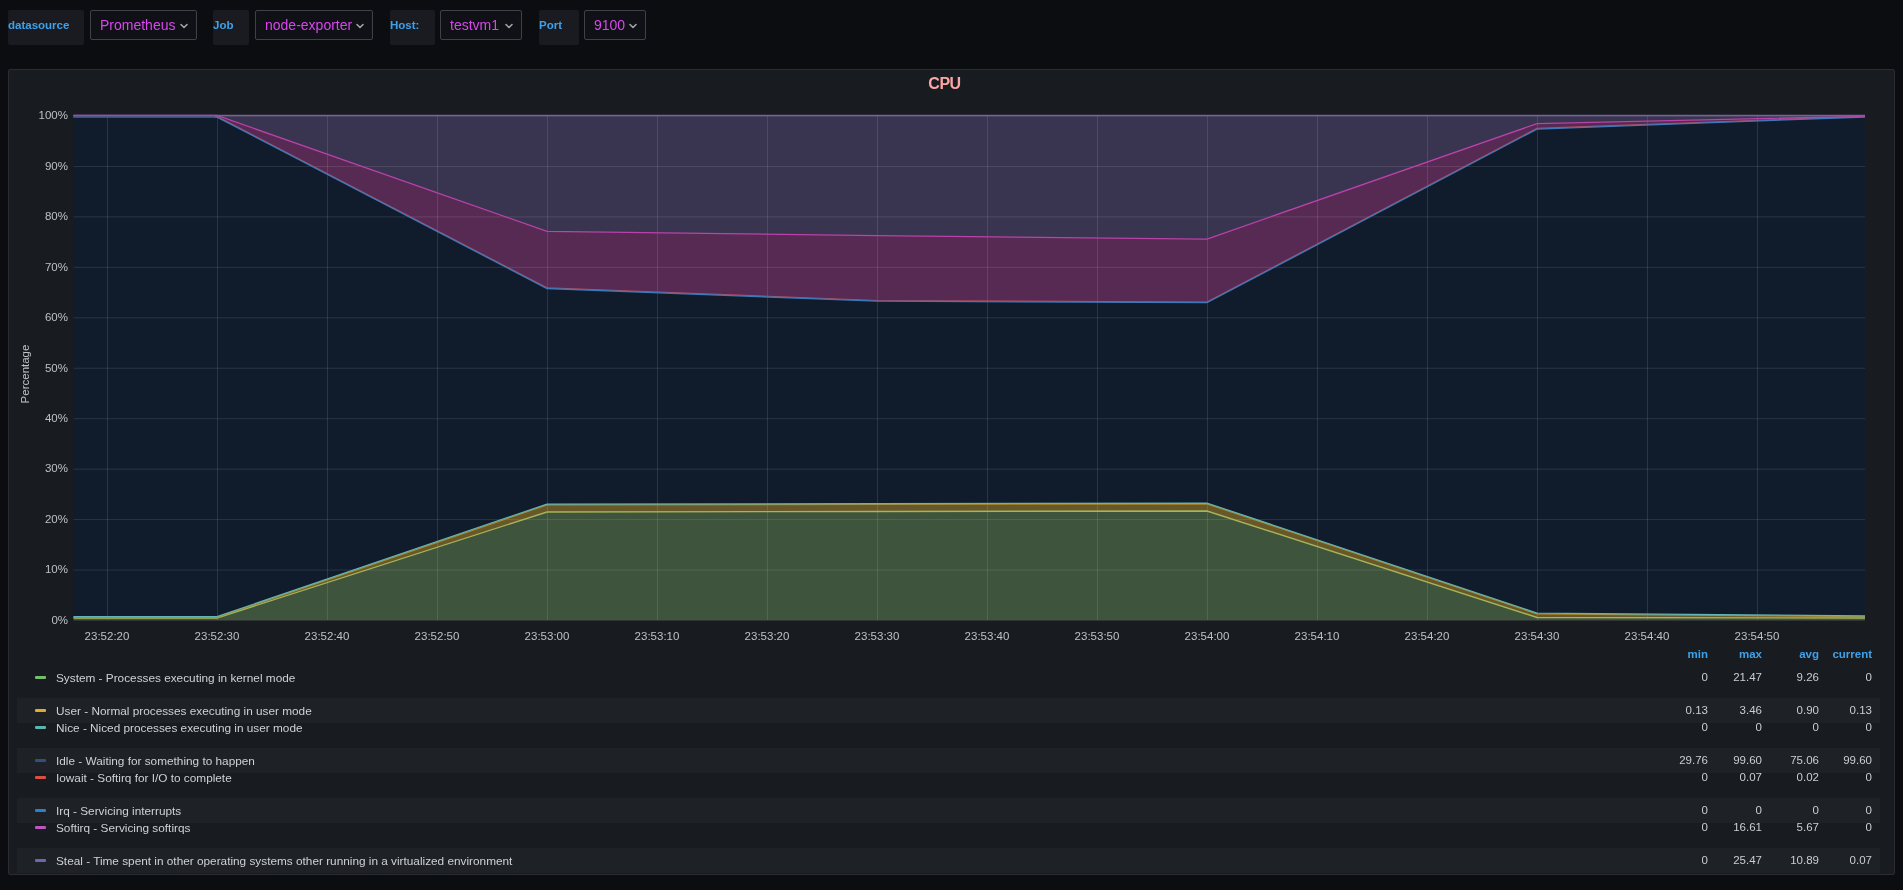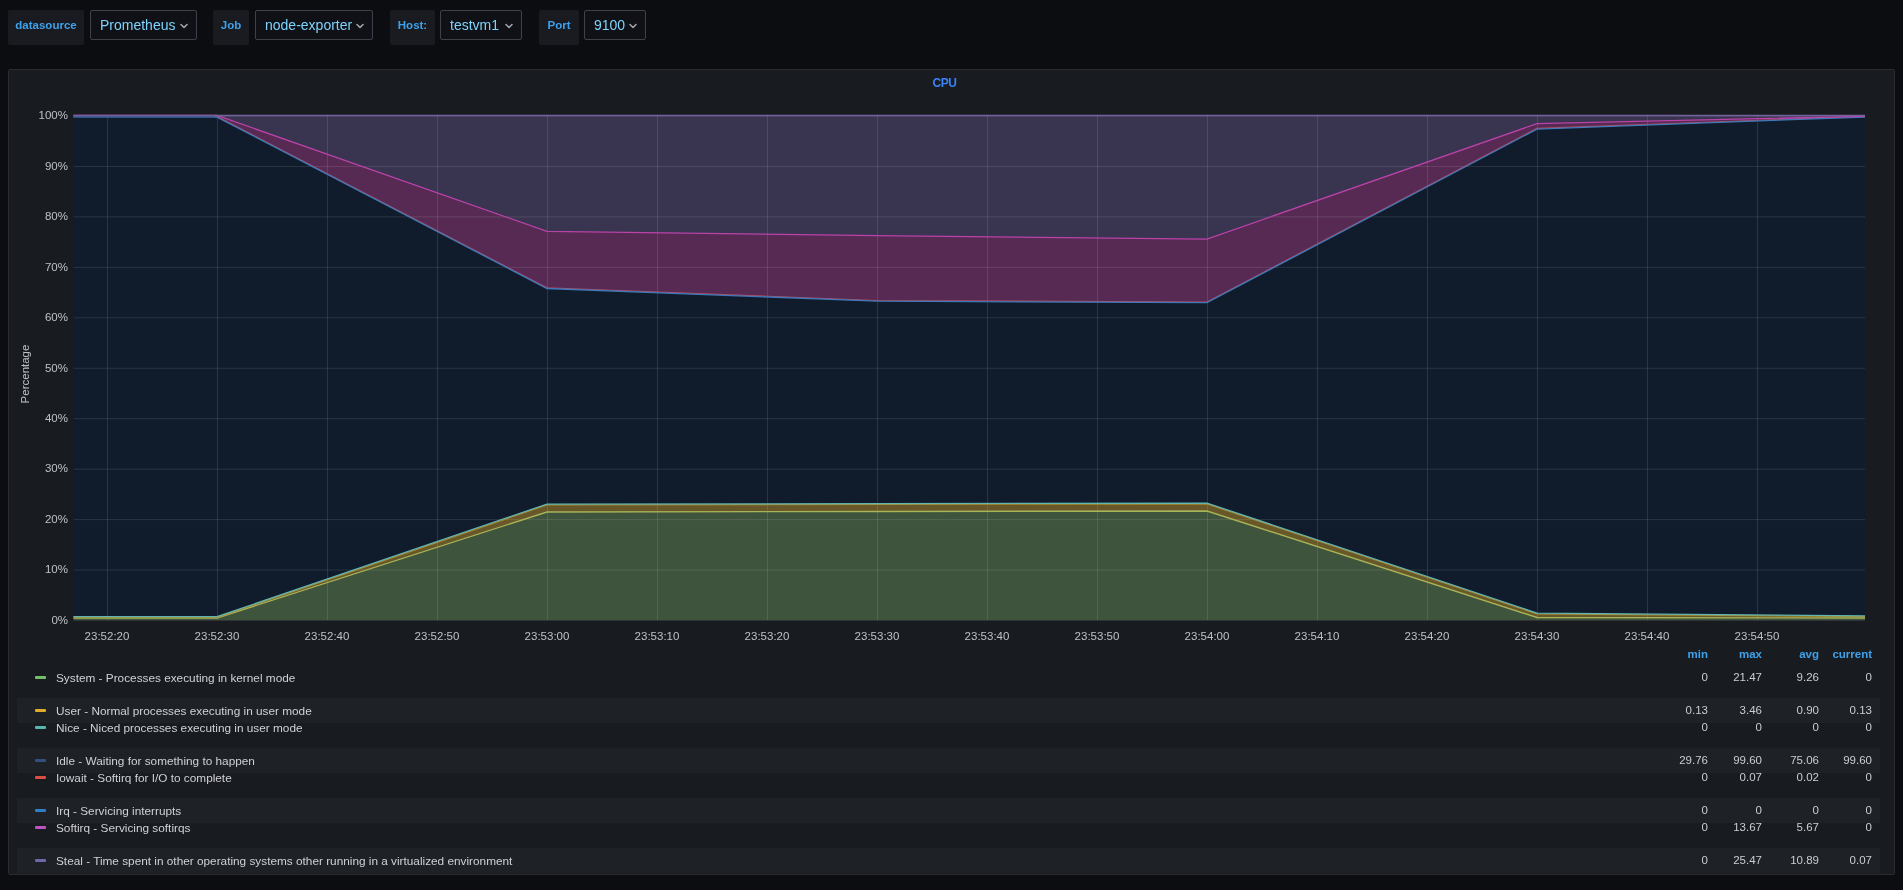--- a/index.html
+++ b/index.html
@@ -1,26 +1,26 @@
 <!DOCTYPE html>
 <html><head><meta charset="utf-8">
 <style>
   * { margin:0; padding:0; box-sizing:border-box; }
   html,body { width:1903px; height:890px; background:#0c0d10; overflow:hidden;
                font-family:"Liberation Sans", sans-serif; }
   .chip { position:absolute; top:10px; height:35px; background:#191b20; border-radius:2px;
-           color:#3ea1ec; font-size:11.5px; font-weight:700; text-align:center; line-height:30px; }
+           color:#3ea1ec; font-size:11.5px; font-weight:700; line-height:30px; }
   .vbox { position:absolute; top:10px; height:30px; background:#101116;
-           border:1px solid #3e4147; border-radius:2px; color:#7dd3fc; font-size:14px;
+           border:1px solid #3e4147; border-radius:2px; color:#d946ef; font-size:14px;
            line-height:28px; padding-left:9px; white-space:nowrap; }
   .chev { position:absolute; right:6px; top:9px; }
   .panel { position:absolute; left:8px; top:69px; width:1887px; height:806px;
             background:#181b1f; border:1px solid #2a2c31; border-radius:2px; }
   .ptitle { position:absolute; left:0; top:4px; width:1871px; text-align:center;
-             color:#3b82f6; font-size:12px; font-weight:700; letter-spacing:-0.5px; line-height:19px; }
+             color:#fca5a5; font-size:16px; font-weight:700; letter-spacing:-0.5px; line-height:19px; }
   .ax { fill:#bec1c7; font-size:11.5px; font-family:"Liberation Sans", sans-serif; }
   .lhead { position:absolute; left:8px; top:577px; width:1863px; height:18px; }
   .lrow { position:absolute; left:8px; width:1863px; height:25px; }
   .stripe { background:rgba(255,255,255,0.027);margin-top:8px; }
   .dash { position:absolute; left:18px; top:11px; width:10.5px; height:2.5px; border-radius:1px; }
   .llab { position:absolute; left:39px; top:5.5px; color:#d0d1d6; font-size:11.8px; }
   .lv { position:absolute; top:6px; width:80px; text-align:right; color:#ccccd4; font-size:11.5px; }
   .lh { color:#3ea1ec; font-weight:700; top:1px; }
 </style></head>
 <body>
@@ -137,21 +137,21 @@
       <span class="llab">Irq - Servicing interrupts</span>
       <span class="lv" style="right:172px">0</span>
       <span class="lv" style="right:118px">0</span>
       <span class="lv" style="right:61px">0</span>
       <span class="lv" style="right:8px">0</span>
     </div>
 <div class="lrow" style="top:745px">
       <span class="dash" style="background:#bd54c0"></span>
       <span class="llab">Softirq - Servicing softirqs</span>
       <span class="lv" style="right:172px">0</span>
-      <span class="lv" style="right:118px">13.67</span>
+      <span class="lv" style="right:118px">16.61</span>
       <span class="lv" style="right:61px">5.67</span>
       <span class="lv" style="right:8px">0</span>
     </div>
 <div class="lrow stripe" style="top:770px">
       <span class="dash" style="background:#6f66ac"></span>
       <span class="llab">Steal - Time spent in other operating systems other running in a virtualized environment</span>
       <span class="lv" style="right:172px">0</span>
       <span class="lv" style="right:118px">25.47</span>
       <span class="lv" style="right:61px">10.89</span>
       <span class="lv" style="right:8px">0.07</span>

